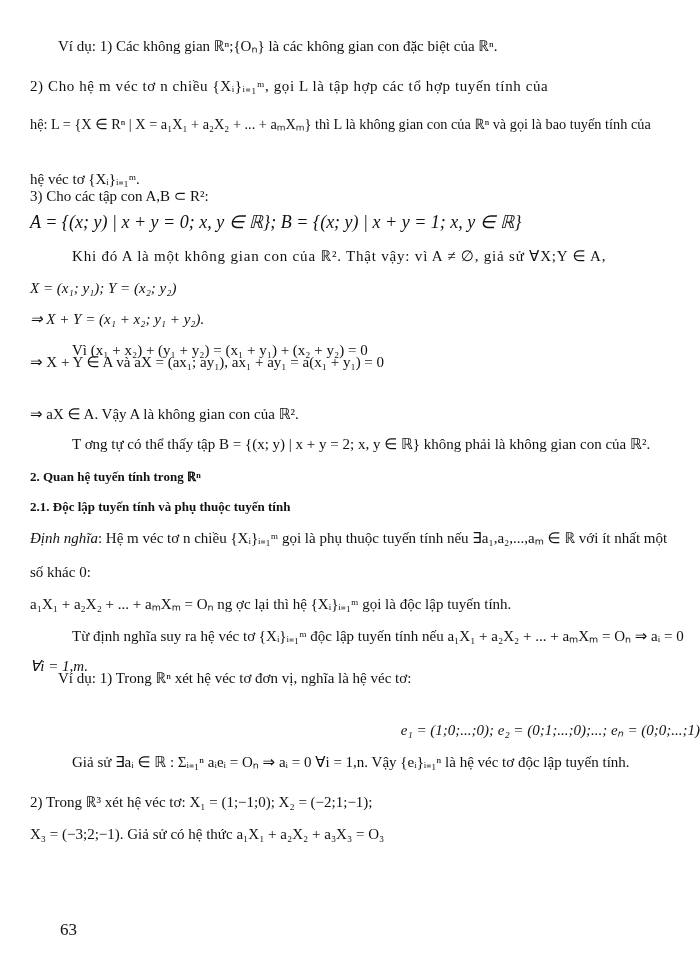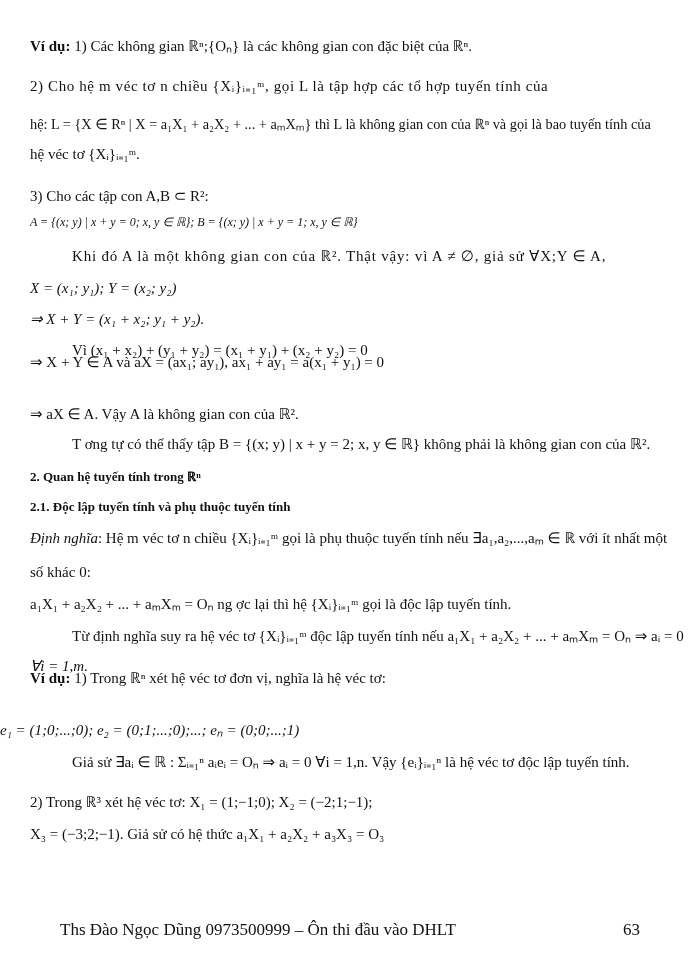--- a/index.html
+++ b/index.html
@@ -1,37 +1,37 @@
 <!DOCTYPE html>
 <html><head>
 <meta charset="utf-8">
 <style>
   html, body { margin:0; padding:0; background:#ffffff; }
   body { width:700px; height:960px; position:relative; overflow:hidden;
          font-family:"Liberation Serif", serif; color:#111; font-size:15px; }
   .line { position:absolute; left:30px; right:30px; white-space:nowrap; line-height:20px; }
   .ind { left:72px; }
-  .b { font-weight:bold; }
+  .b { font-weight:normal;margin-left:28px; }
   .i { font-style:italic; }
   .m { font-family:"Liberation Serif", serif; font-style:italic; }
-  .center { text-align:left; left:0; right:0;font-style:italic; }
+  .center { text-align:right; left:0; right:0;font-style:italic; }
   .footer { position:absolute; top:920px; left:60px; right:60px; font-size:17px; display:flex; justify-content:space-between; }
   .h { font-weight:bold; font-size:13px; }
 </style>
 </head>
 <body>
 
 <div class="line" style="top:36px">
   <span class="b">Ví dụ:</span><span> 1) Các không gian ℝⁿ;{Oₙ} là các không gian con đặc biệt của ℝⁿ.</span>
 </div>
 <div class="line" style="top:76px; letter-spacing:0.6px">2) Cho hệ m véc tơ n chiều {Xᵢ}ᵢ₌₁ᵐ, gọi L là tập hợp các tổ hợp tuyến tính của</div>
 <div class="line" style="top:114px; font-size:14.3px">hệ: L = {X ∈ Rⁿ | X = a₁X₁ + a₂X₂ + ... + aₘXₘ} thì L là không gian con của ℝⁿ và gọi là bao tuyến tính của</div>
-<div class="line" style="top:144px">hệ véc tơ {Xᵢ}ᵢ₌₁ᵐ.</div>
+<div class="line" style="top:169px">hệ véc tơ {Xᵢ}ᵢ₌₁ᵐ.</div>
 <div class="line" style="top:186px">3) Cho các tập con A,B ⊂ R²:</div>
-<div class="line m" style="top:212px; font-size:12px">A = {(x; y) | x + y = 0; x, y ∈ ℝ}; B = {(x; y) | x + y = 1; x, y ∈ ℝ}</div>
+<div class="line m" style="top:212px; font-size:18px">A = {(x; y) | x + y = 0; x, y ∈ ℝ}; B = {(x; y) | x + y = 1; x, y ∈ ℝ}</div>
 <div class="line ind" style="top:246px; letter-spacing:0.8px">Khi đó A là một không gian con của ℝ². Thật vậy: vì A ≠ ∅, giả sử ∀X;Y ∈ A,</div>
 <div class="line m" style="top:278px">X = (x₁; y₁); Y = (x₂; y₂)</div>
 <div class="line m" style="top:309px">⇒ X + Y = (x₁ + x₂; y₁ + y₂).</div>
 <div class="line ind" style="top:340px">Vì (x₁ + x₂) + (y₁ + y₂) = (x₁ + y₁) + (x₂ + y₂) = 0</div>
 <div class="line" style="top:352px">⇒ X + Y ∈ A và aX = (ax₁; ay₁), ax₁ + ay₁ = a(x₁ + y₁) = 0</div>
 <div class="line" style="top:404px">⇒ aX ∈ A. Vậy A là không gian con của ℝ².</div>
 <div class="line ind" style="top:434px">T ơng tự có thể thấy tập B = {(x; y) | x + y = 2; x, y ∈ ℝ} không phải là không gian con của ℝ².</div>
 <div class="line h" style="top:467px">2. Quan hệ tuyến tính trong ℝⁿ</div>
 <div class="line h" style="top:497px">2.1. Độc lập tuyến tính và phụ thuộc tuyến tính</div>
 <div class="line" style="top:528px">
@@ -43,15 +43,14 @@
 <div class="line m" style="top:656px">∀i = 1,m.</div>
 <div class="line" style="top:668px">
   <span class="b">Ví dụ:</span><span> 1) Trong ℝⁿ xét hệ véc tơ đơn vị, nghĩa là hệ véc tơ:</span>
 </div>
 <div class="line center m" style="top:720px">e₁ = (1;0;...;0); e₂ = (0;1;...;0);...; eₙ = (0;0;...;1)</div>
 <div class="line ind" style="top:752px">Giả sử ∃aᵢ ∈ ℝ : Σᵢ₌₁ⁿ aᵢeᵢ = Oₙ ⇒ aᵢ = 0 ∀i = 1,n. Vậy {eᵢ}ᵢ₌₁ⁿ là hệ véc tơ độc lập tuyến tính.</div>
 <div class="line" style="top:792px">2) Trong ℝ³ xét hệ véc tơ: X₁ = (1;−1;0); X₂ = (−2;1;−1);</div>
 <div class="line" style="top:824px">X₃ = (−3;2;−1). Giả sử có hệ thức a₁X₁ + a₂X₂ + a₃X₃ = O₃</div>
 
 <div class="footer">
-  <span>Ths Đào Ngọc Dũng 0973500999 – Ôn thi đầu vào DHLT</span>
   <span>63</span>
 </div>
 
 </body></html>

